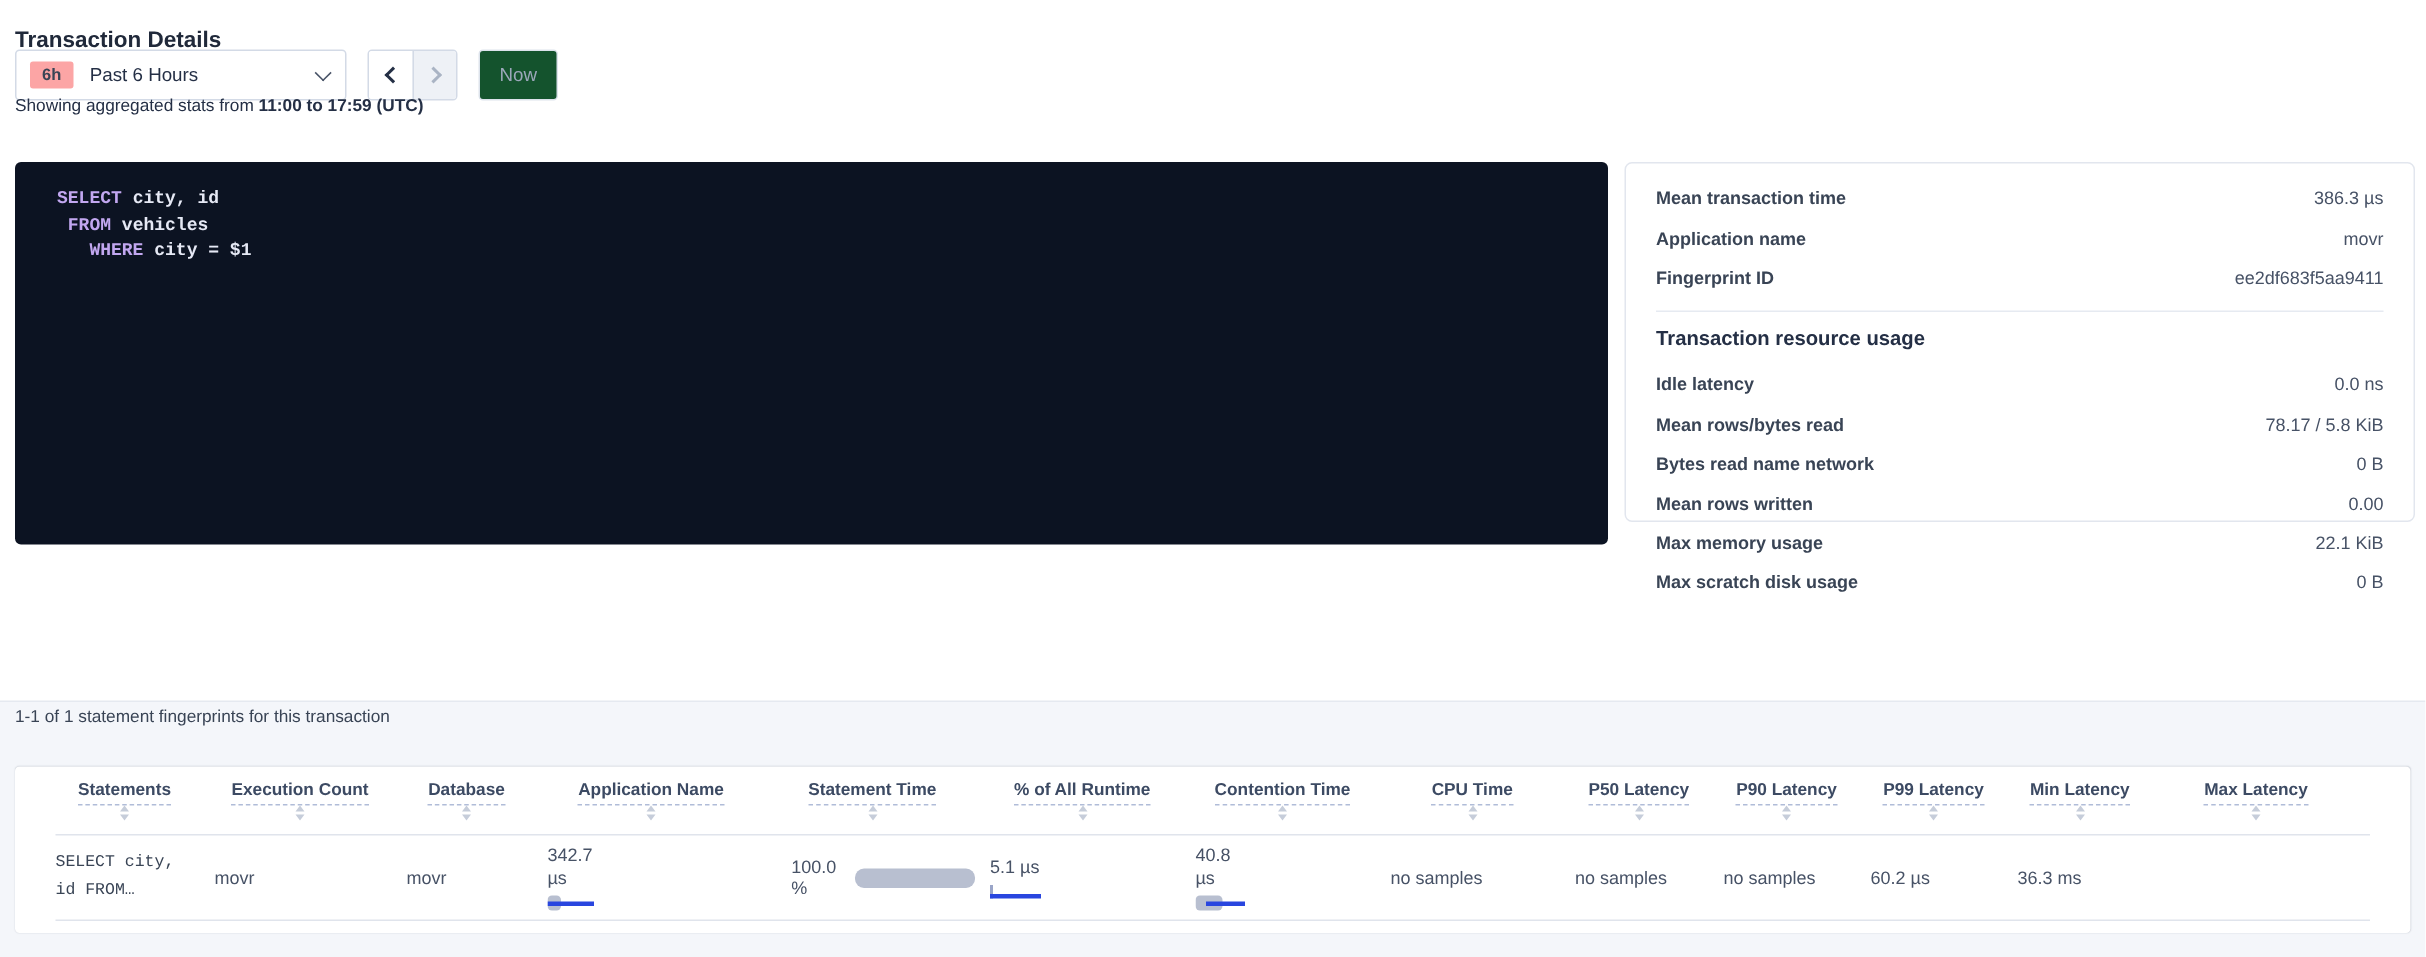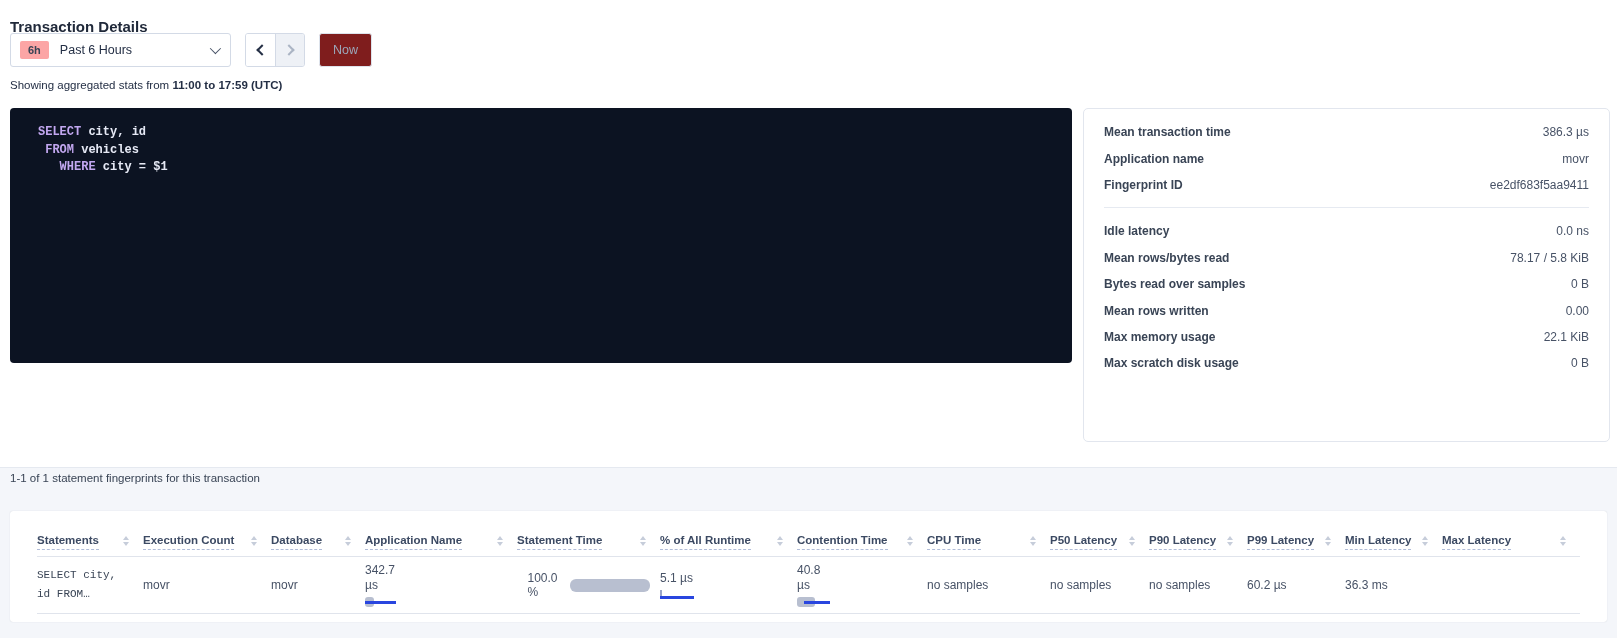--- a/index.html
+++ b/index.html
@@ -16,52 +16,52 @@
   .time-label { font-size:12.5px; color:#242f45; margin-left:11px; flex:1; }
   .chev-down { width:8px; height:8px; border-right:1.6px solid #475266; border-bottom:1.6px solid #475266;
     transform:rotate(45deg) translateY(-2px); }
   .arrow-group { display:flex; border:1px solid #d3dae6; border-radius:3px; overflow:hidden; height:34px; }
   .arrow-btn { width:29px; height:32px; display:flex; align-items:center; justify-content:center; background:#fff; cursor:pointer; }
   .arrow-btn + .arrow-btn { border-left:1px solid #d3dae6; }
   .arrow-btn.disabled { background:#eef1f6; cursor:default; }
   .chev { width:8px; height:8px; border-right:2.4px solid #242f45; border-bottom:2.4px solid #242f45; }
   .chev.left { transform:rotate(135deg); margin-left:3px; }
   .chev.right { transform:rotate(-45deg); margin-right:3px; border-color:#aab4c4; }
-  .now-btn { height:34px; padding:0 13px; background:#7f1d1d; border:1px solid #dde3ec; border-radius:3px;
+  .now-btn { height:34px; padding:0 13px; background:#14532d; border:1px solid #dde3ec; border-radius:3px;
     color:#9ba7ba; font-size:12.5px; display:flex; align-items:center; cursor:default; }
 
-  .stats-caption { position:absolute; left:10px; top:79px; font-size:11.5px; color:#242f45; }
+  .stats-caption { position:absolute; left:10px; top:65px; font-size:11.5px; color:#242f45; }
   .stats-caption b { font-weight:bold; }
 
   
   .sql-box { position:absolute; left:10px; top:108px; width:1062px; height:255px; background:#0c1322; border-radius:4px;
     padding:16px 20px 0 28px; font-family:"Liberation Mono","DejaVu Sans Mono",monospace; font-size:12px; font-weight:bold;
     line-height:17.5px; color:#e6e9f5; white-space:pre; }
   .sql-kw { color:#c2a7f0; }
 
   
-  .summary-card { position:absolute; left:1083px; top:108px; width:527px; height:334px; background:#fff;
+  .summary-card { position:absolute; left:1083px; top:108px; width:527px; height:240px; background:#fff;
     border:1px solid #e2e6ee; border-radius:5px; padding:10px 20px 0 20px; }
   .kv-row { display:flex; justify-content:space-between; align-items:center; height:26.4px; }
   .kv-label { font-size:12px; font-weight:bold; color:#394455; }
   .kv-value { font-size:12px; color:#475266; }
   .card-divider { border:none; border-top:1px solid #e6eaf1; margin:9px 0 10px 0; }
   .section-title { font-size:13.5px; font-weight:bold; color:#242f45; margin:4px 0 10px 0; }
 
   
   .lower-divider { position:absolute; left:0; top:467px; width:1617px; height:1px; background:#e5e9f0; }
   .lower { position:absolute; left:0; top:468px; width:1617px; height:170px; background:#f4f6fa; }
   .table-caption { position:absolute; left:10px; top:4px; font-size:11.5px; color:#394455; }
 
   
   .table-card { position:absolute; left:10px; top:43px; width:1597px; height:111px; background:#fff;
     border-radius:3px; box-shadow:0 0 1px rgba(60,70,90,.25); padding:0 27px; }
   .grid-row { display:grid; grid-template-columns:106px 128px 94px 152px 143px 137px 130px 123px 99px 98px 98px 97px minmax(0,1fr); }
   .thead { height:46px; align-items:end; border-bottom:1px solid #e0e4ec; }
-  .th { display:flex; align-items:center; justify-content:space-between; padding:0 14px 6px 0; }
+  .th { display:flex; align-items:center; justify-content:space-between; padding:0 14px 6px 0;flex-direction:column; }
   .th-label { font-size:11.5px; font-weight:bold; color:#3c4a63; border-bottom:1px dashed #b0bcd8; padding-bottom:3px; white-space:nowrap; }
   .sort-icon { display:flex; flex-direction:column; align-items:center; gap:2px; cursor:pointer; padding-bottom:3px; }
   .tri-up { width:0; height:0; border-left:3.5px solid transparent; border-right:3.5px solid transparent; border-bottom:4.5px solid #c6cdda; }
   .tri-dn { width:0; height:0; border-left:3.5px solid transparent; border-right:3.5px solid transparent; border-top:4.5px solid #c6cdda; }
 
   .tbody { height:57px; border-bottom:1px solid #e0e4ec; }
   .cell { display:flex; flex-direction:column; justify-content:center; align-items:flex-start; font-size:12px; color:#475266; overflow:hidden; }
   .cell.hrow { flex-direction:row; align-items:center; }
   .stmt { font-family:"Liberation Mono","DejaVu Sans Mono",monospace; font-size:11px; line-height:19px; color:#394455; white-space:nowrap; cursor:pointer; }
   .bar-exec { width:48px; height:11px; background:#b8bfd0; border-radius:5px; margin-left:10px; }
@@ -113,30 +113,31 @@
   </div>
   <div class="kv-row">
     <span class="kv-label">Application name</span>
     <span class="kv-value">movr</span>
   </div>
   <div class="kv-row">
     <span class="kv-label">Fingerprint ID</span>
     <span class="kv-value">ee2df683f5aa9411</span>
   </div>
   <hr class="card-divider">
+  <div class="section-title">Transaction resource usage</div>
   <div class="kv-row">
     <span class="kv-label">Idle latency</span>
     <span class="kv-value">0.0 ns</span>
   </div>
   <div class="kv-row">
     <span class="kv-label">Mean rows/bytes read</span>
     <span class="kv-value">78.17 / 5.8 KiB</span>
   </div>
   <div class="kv-row">
-    <span class="kv-label">Bytes read over samples</span>
+    <span class="kv-label">Bytes read name network</span>
     <span class="kv-value">0 B</span>
   </div>
   <div class="kv-row">
     <span class="kv-label">Mean rows written</span>
     <span class="kv-value">0.00</span>
   </div>
   <div class="kv-row">
     <span class="kv-label">Max memory usage</span>
     <span class="kv-value">22.1 KiB</span>
   </div>

